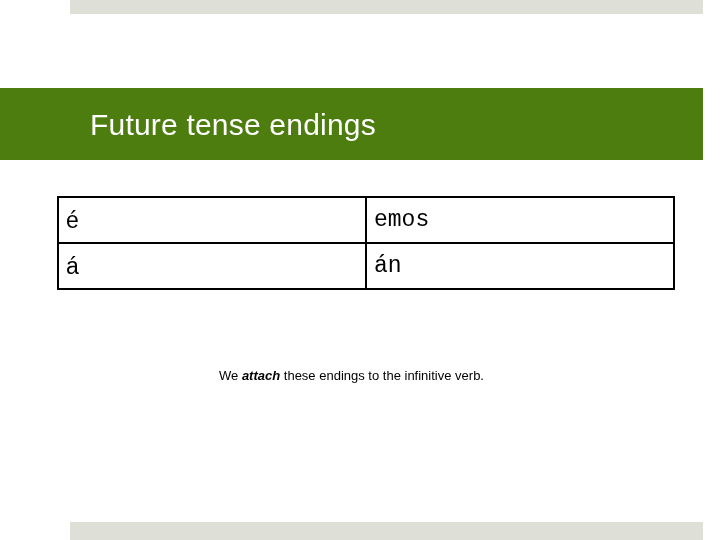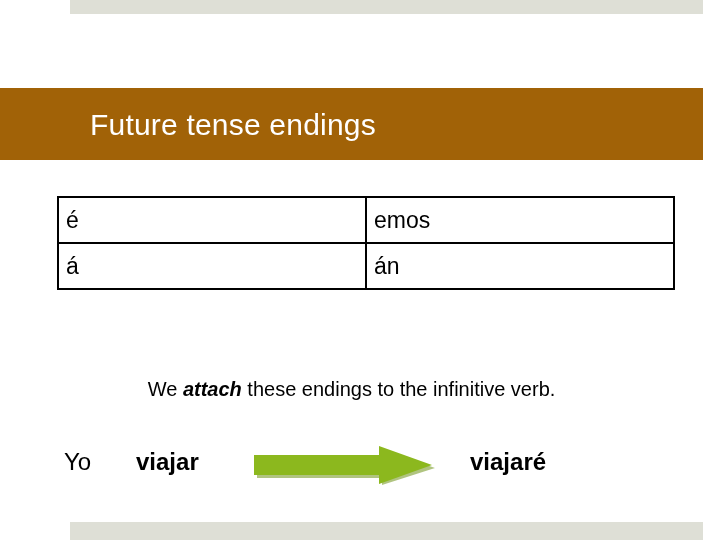--- a/index.html
+++ b/index.html
@@ -42,21 +42,21 @@
     height: 18px;
   }
 
   
   .title-bar {
     position: absolute;
     left: 0px;
     top: 88px;
     width: 703px;
     height: 72px;
-    background: #a16207;
+    background: #4d7c0f;
   }
   .title-text {
     position: absolute;
     left: 90px;
     top: 50%;
     transform: translateY(-50%);
     font-size: 30px;
     line-height: 1.1;
     color: #ffffff;
     font-weight: normal;
@@ -77,34 +77,33 @@
     border: 2px solid #000000;
     height: 44px;
     padding: 0 0 0 7px;
     font-size: 23px;
     line-height: 1;
     vertical-align: middle;
     color: #000000;
     background: #ffffff;
   }
   .endings-table td.col-sing { width: 299px; }
-  .endings-table td.col-plur { width: 299px; }
+  .endings-table td.col-plur { width: 299px; font-family: Liberation Mono, monospace; }
 
   
   .explain {
     position: absolute;
     left: 0;
     top: 368px;
     width: 703px;
     text-align: center;
-    font-size: 20px;
+    font-size: 13px;
     line-height: 1.2;
     color: #000000;
     white-space: nowrap;
-    margin-top: 9px;
   }
   .explain em {
     font-style: italic;
     font-weight: bold;
   }
 
   
   .example {
     position: absolute;
     left: 0px;
@@ -167,29 +166,16 @@
       </tr>
       <tr>
         <td class="col-sing">á</td>
         <td class="col-plur">án</td>
       </tr>
     </tbody>
   </table>
 
   <div class="explain"><span>We </span><em>attach</em><span> these endings to the infinitive verb.</span></div>
 
-  <div class="example">
-    <span class="ex-subject">Yo</span>
-    <span class="ex-infinitive">viajar</span>
-
-    <span class="arrow-wrap">
-      <svg width="186" height="42" viewBox="0 0 186 42" xmlns="http://www.w3.org/2000/svg">
-        <polygon points="3,34 3,34 128,34 128,41 181,24 128,5 128,12 3,12" fill="#6f9318" opacity="0.55"></polygon>
-        <polygon points="0,11 125,11 125,2 178,21 125,40 125,31 0,31" fill="#8CB81E"></polygon>
-      </svg>
-    </span>
-
-    <span class="ex-result">viajaré</span>
-  </div>
 
   <div class="band band-bottom"></div>
 
 </div>
 
 </body></html>

